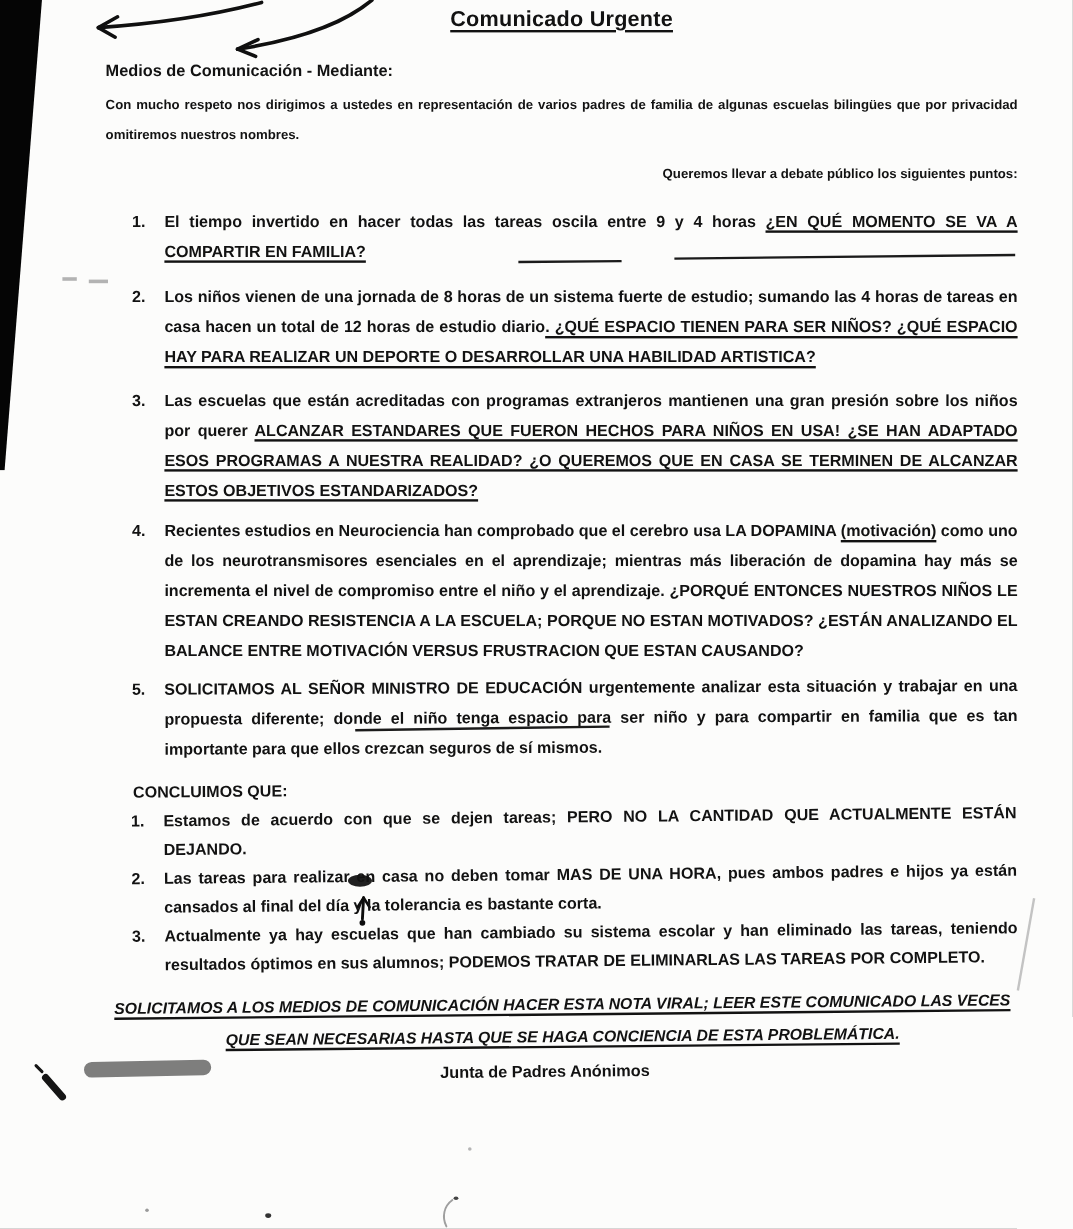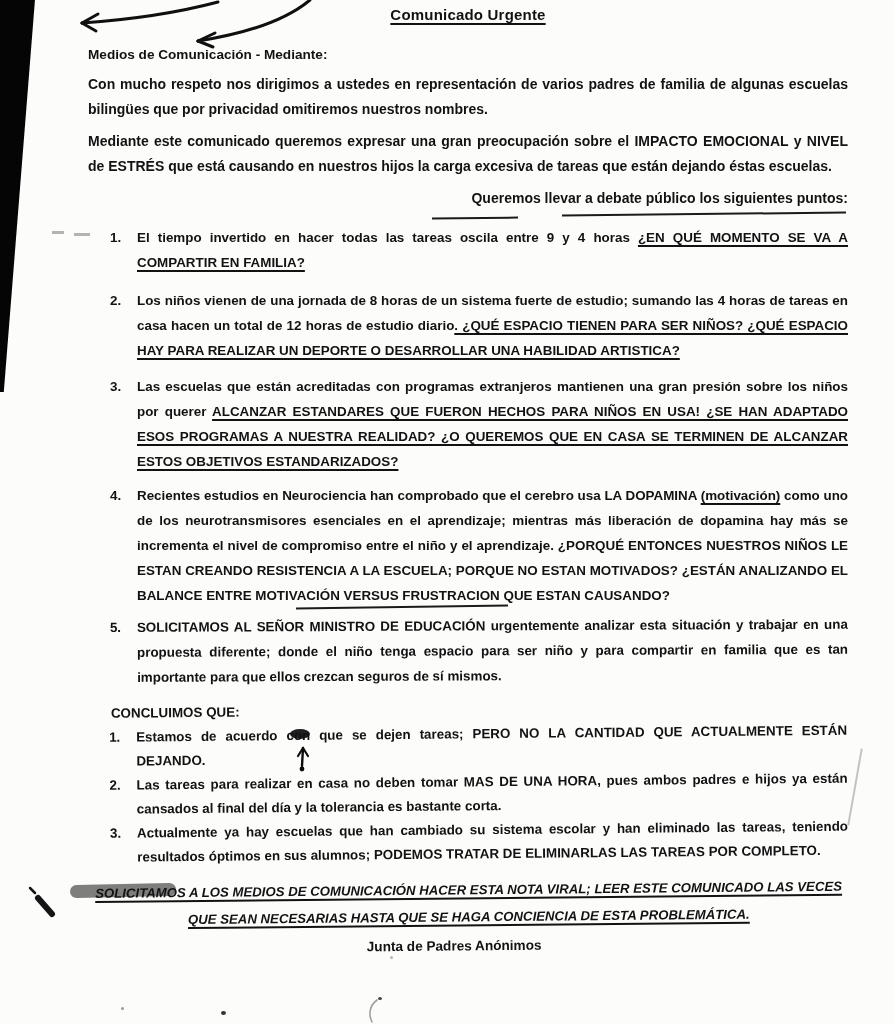--- a/index.html
+++ b/index.html
@@ -3,23 +3,23 @@
 <meta charset="utf-8">
 <style>
   html,body{margin:0;padding:0;background:#9a9a9a;}
   .page{
     position:relative;width:894px;height:1024px;margin:0 auto;
     background:#fcfcfb;overflow:hidden;
     font-family:"Liberation Sans",sans-serif;
     color:#121212;font-weight:700;
   }
   .content{position:absolute;left:0;top:0;right:0;padding:4px 46px 0 88px;box-sizing:border-box;}
-  .doc-title{text-align:center;font-size:15px;margin:2px 0 0;text-decoration:underline;text-decoration-thickness:2px;text-underline-offset:3px;letter-spacing:.2px;}
+  .doc-title{text-align:center;font-size:18px;margin:2px 0 0;text-decoration:underline;text-decoration-thickness:2px;text-underline-offset:3px;letter-spacing:.2px;}
   .salutation{margin:24px 0 0;font-size:13.6px;}
-  .para{margin:0;font-size:14px;line-height:25px;text-align:justify;}
+  .para{margin:0;font-size:11px;line-height:25px;text-align:justify;}
   .lead{text-align:right;}
   .list{margin:0 0 0 22px;}
   .li{display:flex;font-size:13.4px;line-height:25px;}
   .li .num{flex:none;width:27px;}
   .li .body{flex:1;text-align:justify;}
   .u{text-decoration:underline;text-decoration-thickness:1.6px;text-underline-offset:3px;}
   .c-head{margin:12px 0 0 24px;font-size:13.4px;line-height:24px;}
   .c-list .li{line-height:24px;}
   .tilt{transform:rotate(-0.55deg);transform-origin:0 50%;}
   .tilt5{transform:rotate(-0.25deg);transform-origin:0 50%;}
@@ -78,21 +78,20 @@
   <div class="speck" style="left:390px;top:956px;width:3px;height:3px;background:#b5b5b5;"></div>
 
   <div class="content">
 
     <h1 class="doc-title">Comunicado Urgente</h1>
 
     <p class="salutation">Medios de Comunicación - Mediante:</p>
 
     <p class="para" style="margin-top:10px">Con mucho respeto nos dirigimos a ustedes en representación de varios padres de familia de algunas escuelas bilingües que por privacidad omitiremos nuestros nombres.</p>
 
-    <p class="para" style="margin-top:7px">Mediante este comunicado queremos expresar una gran preocupación sobre el IMPACTO EMOCIONAL y NIVEL de ESTRÉS  que está causando en  nuestros hijos la carga excesiva de tareas que están dejando éstas escuelas.</p>
 
     <p class="para lead" style="margin-top:7px">Queremos llevar a debate público los siguientes puntos:</p>
 
     <div class="list">
 
       <div class="li" style="margin-top:14px">
         <span class="num">1.</span>
         <span class="body"><span>El tiempo invertido en hacer todas las tareas oscila entre 9 y 4 horas </span><span class="u">¿EN QUÉ MOMENTO SE VA A COMPARTIR EN FAMILIA?</span></span>
       </div>
 

